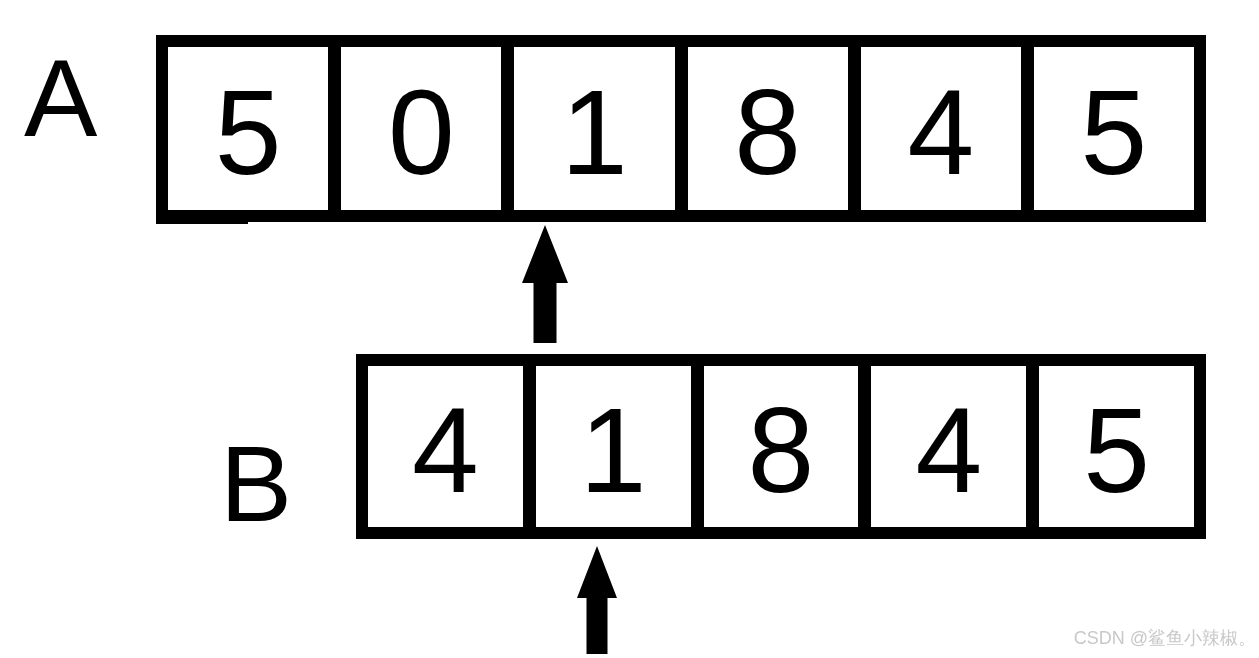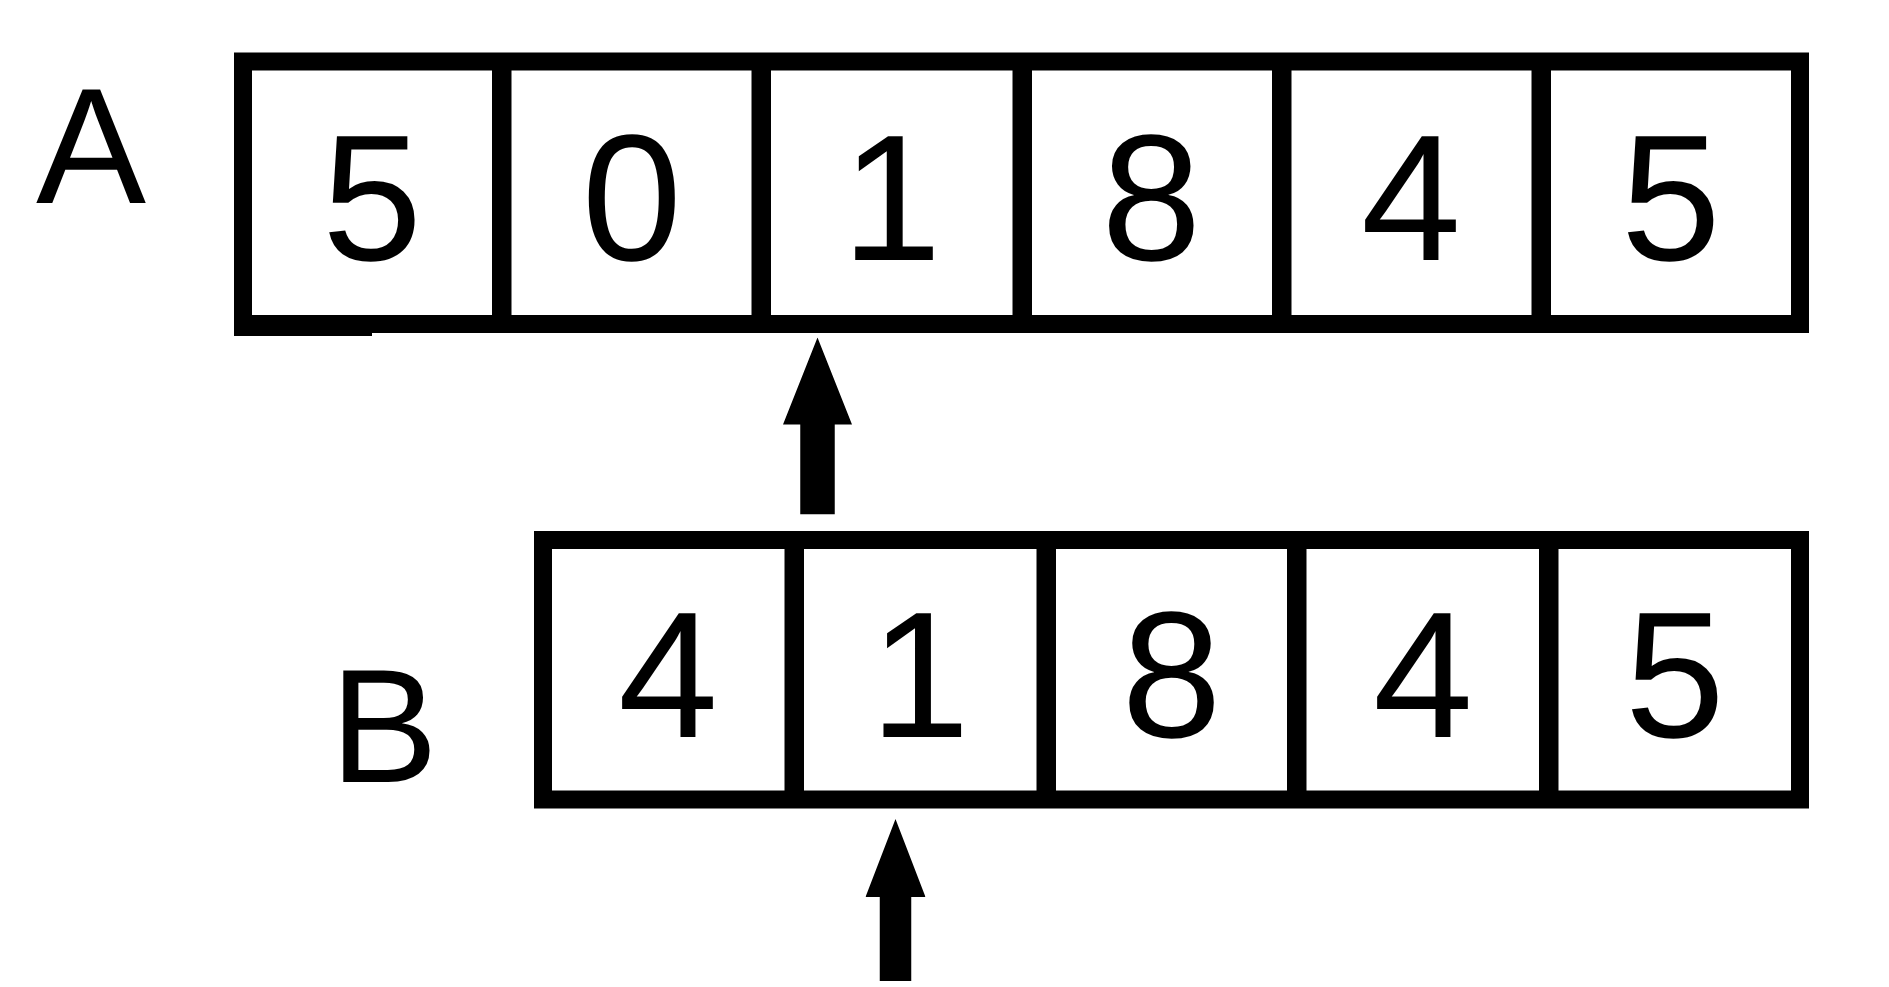--- a/index.html
+++ b/index.html
@@ -95,14 +95,15 @@
     <div class="cell">1</div>
     <div class="cell">8</div>
     <div class="cell">4</div>
     <div class="cell">5</div>
   </div>
 
   <svg class="arrow arrow-b" width="40" height="108" viewBox="0 0 40 108">
     <polygon points="20,0 0,52 9.5,52 9.5,108 30.5,108 30.5,52 40,52"></polygon>
   </svg>
 
+  <div class="watermark">CSDN @鲨鱼小辣椒。</div>
 
 </div>
 
 </body></html>

